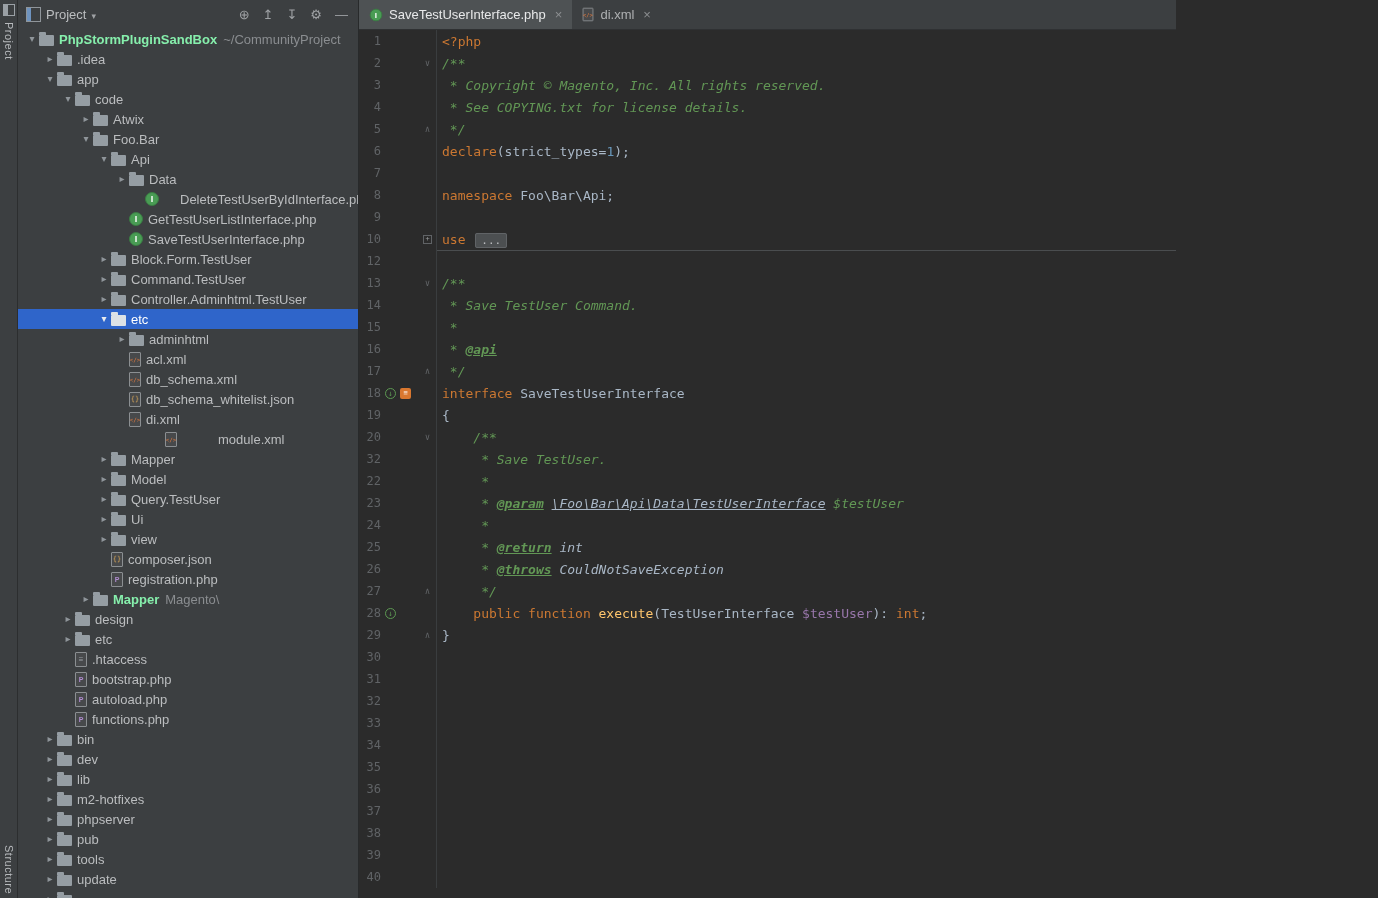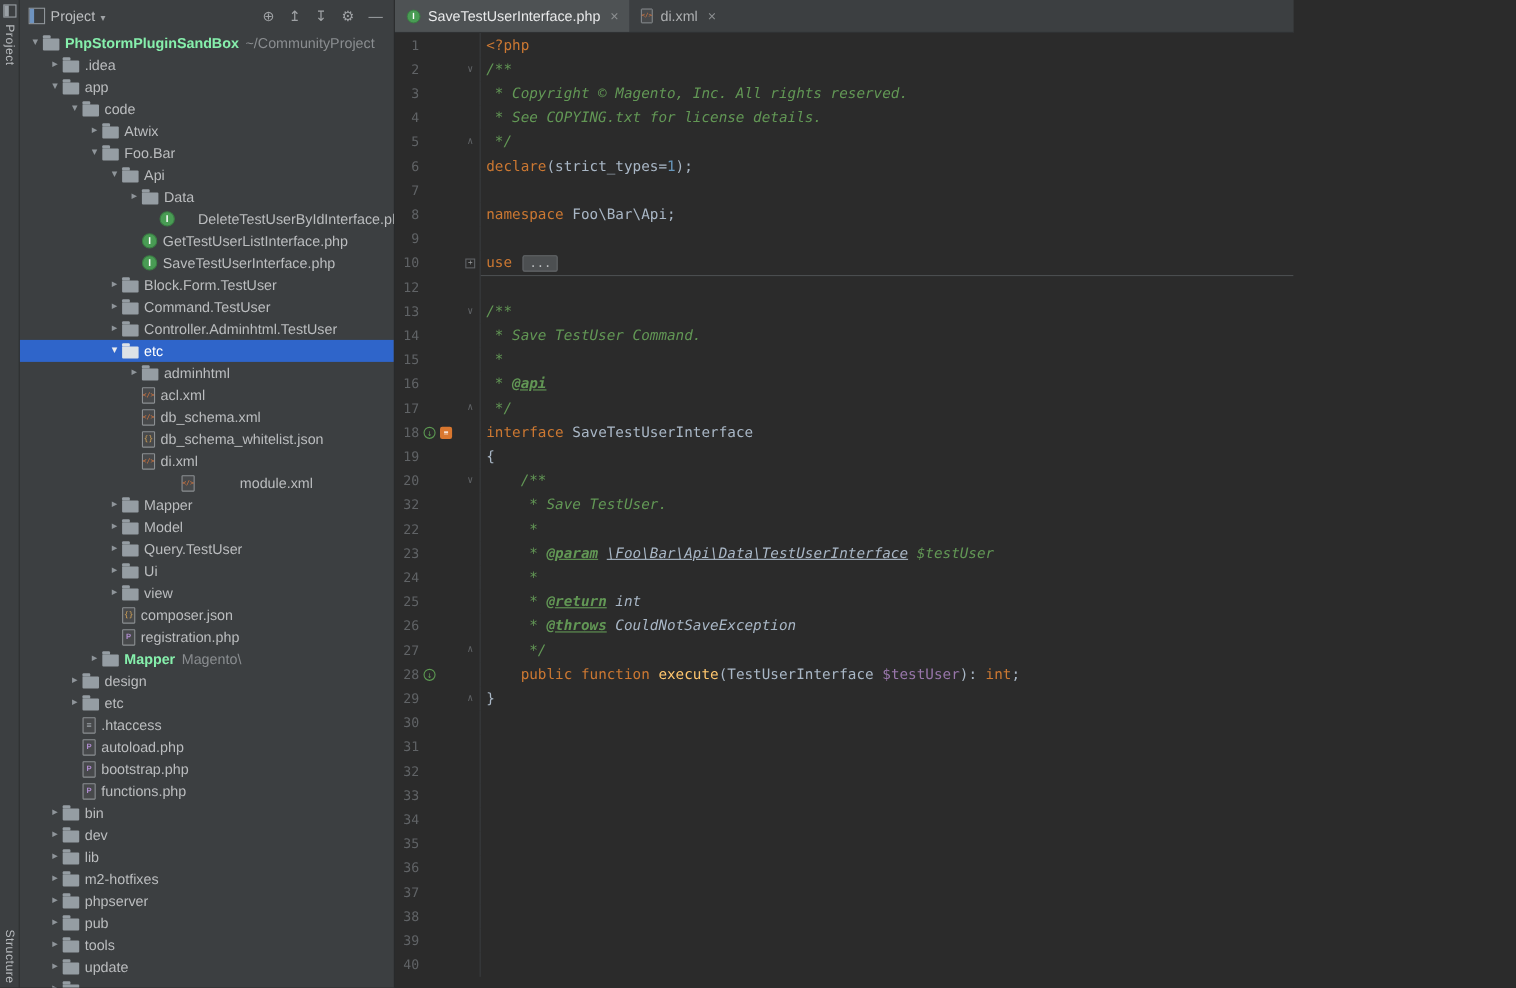--- a/index.html
+++ b/index.html
@@ -274,26 +274,26 @@
           <span class="t-label">etc</span>
         </div>
         <div class="tree-row" style="padding-left: 43px;">
           <span class="chevron"></span>
           <span class="i-page i-file"></span>
           <span class="t-label">.htaccess</span>
         </div>
         <div class="tree-row" style="padding-left: 43px;">
           <span class="chevron"></span>
           <span class="i-page i-php"></span>
+          <span class="t-label">bootstrap.php</span>
+        </div>
+        <div class="tree-row" style="padding-left: 43px;">
+          <span class="chevron"></span>
+          <span class="i-page i-php"></span>
           <span class="t-label">autoload.php</span>
-        </div>
-        <div class="tree-row" style="padding-left: 43px;">
-          <span class="chevron"></span>
-          <span class="i-page i-php"></span>
-          <span class="t-label">bootstrap.php</span>
         </div>
         <div class="tree-row" style="padding-left: 43px;">
           <span class="chevron"></span>
           <span class="i-page i-php"></span>
           <span class="t-label">functions.php</span>
         </div>
         <div class="tree-row" style="padding-left: 25px;">
           <span class="chevron">▸</span>
           <span class="i-folder"></span>
           <span class="t-label">bin</span>

